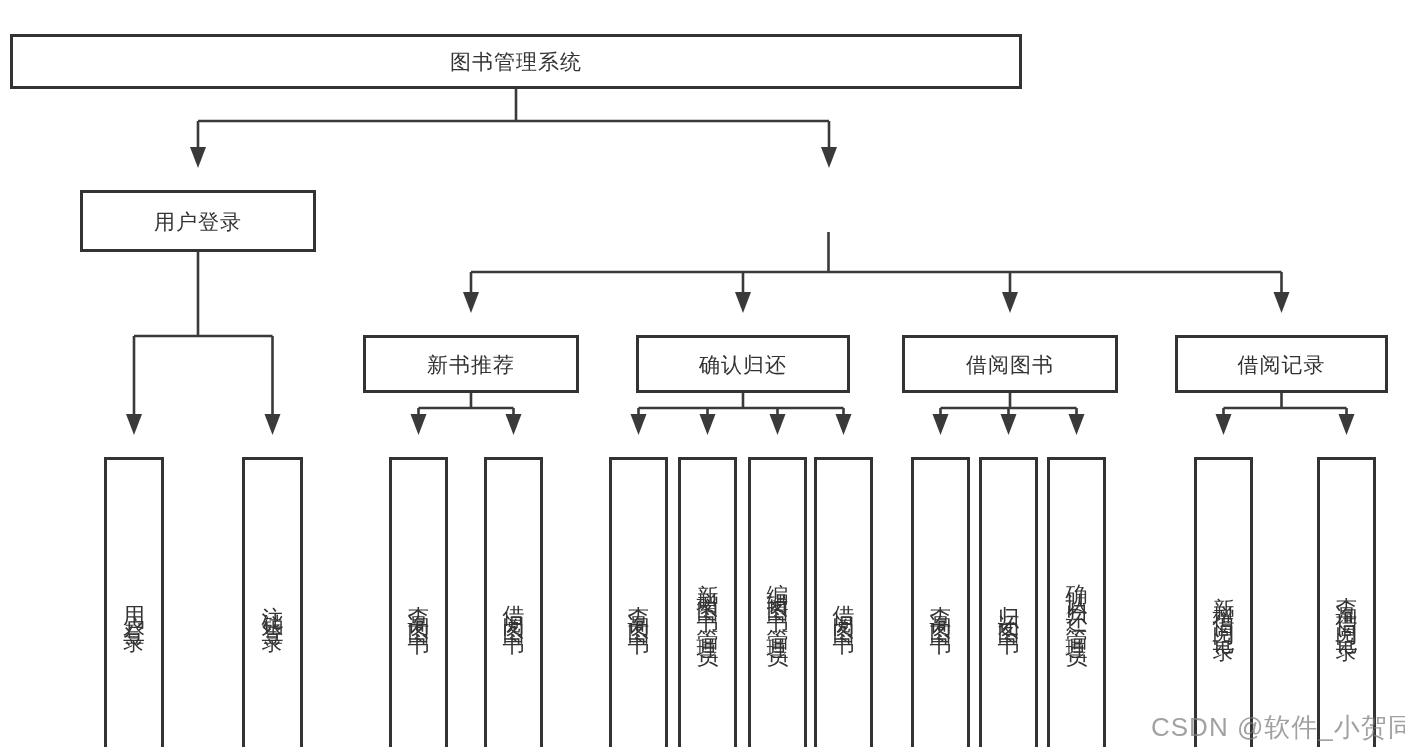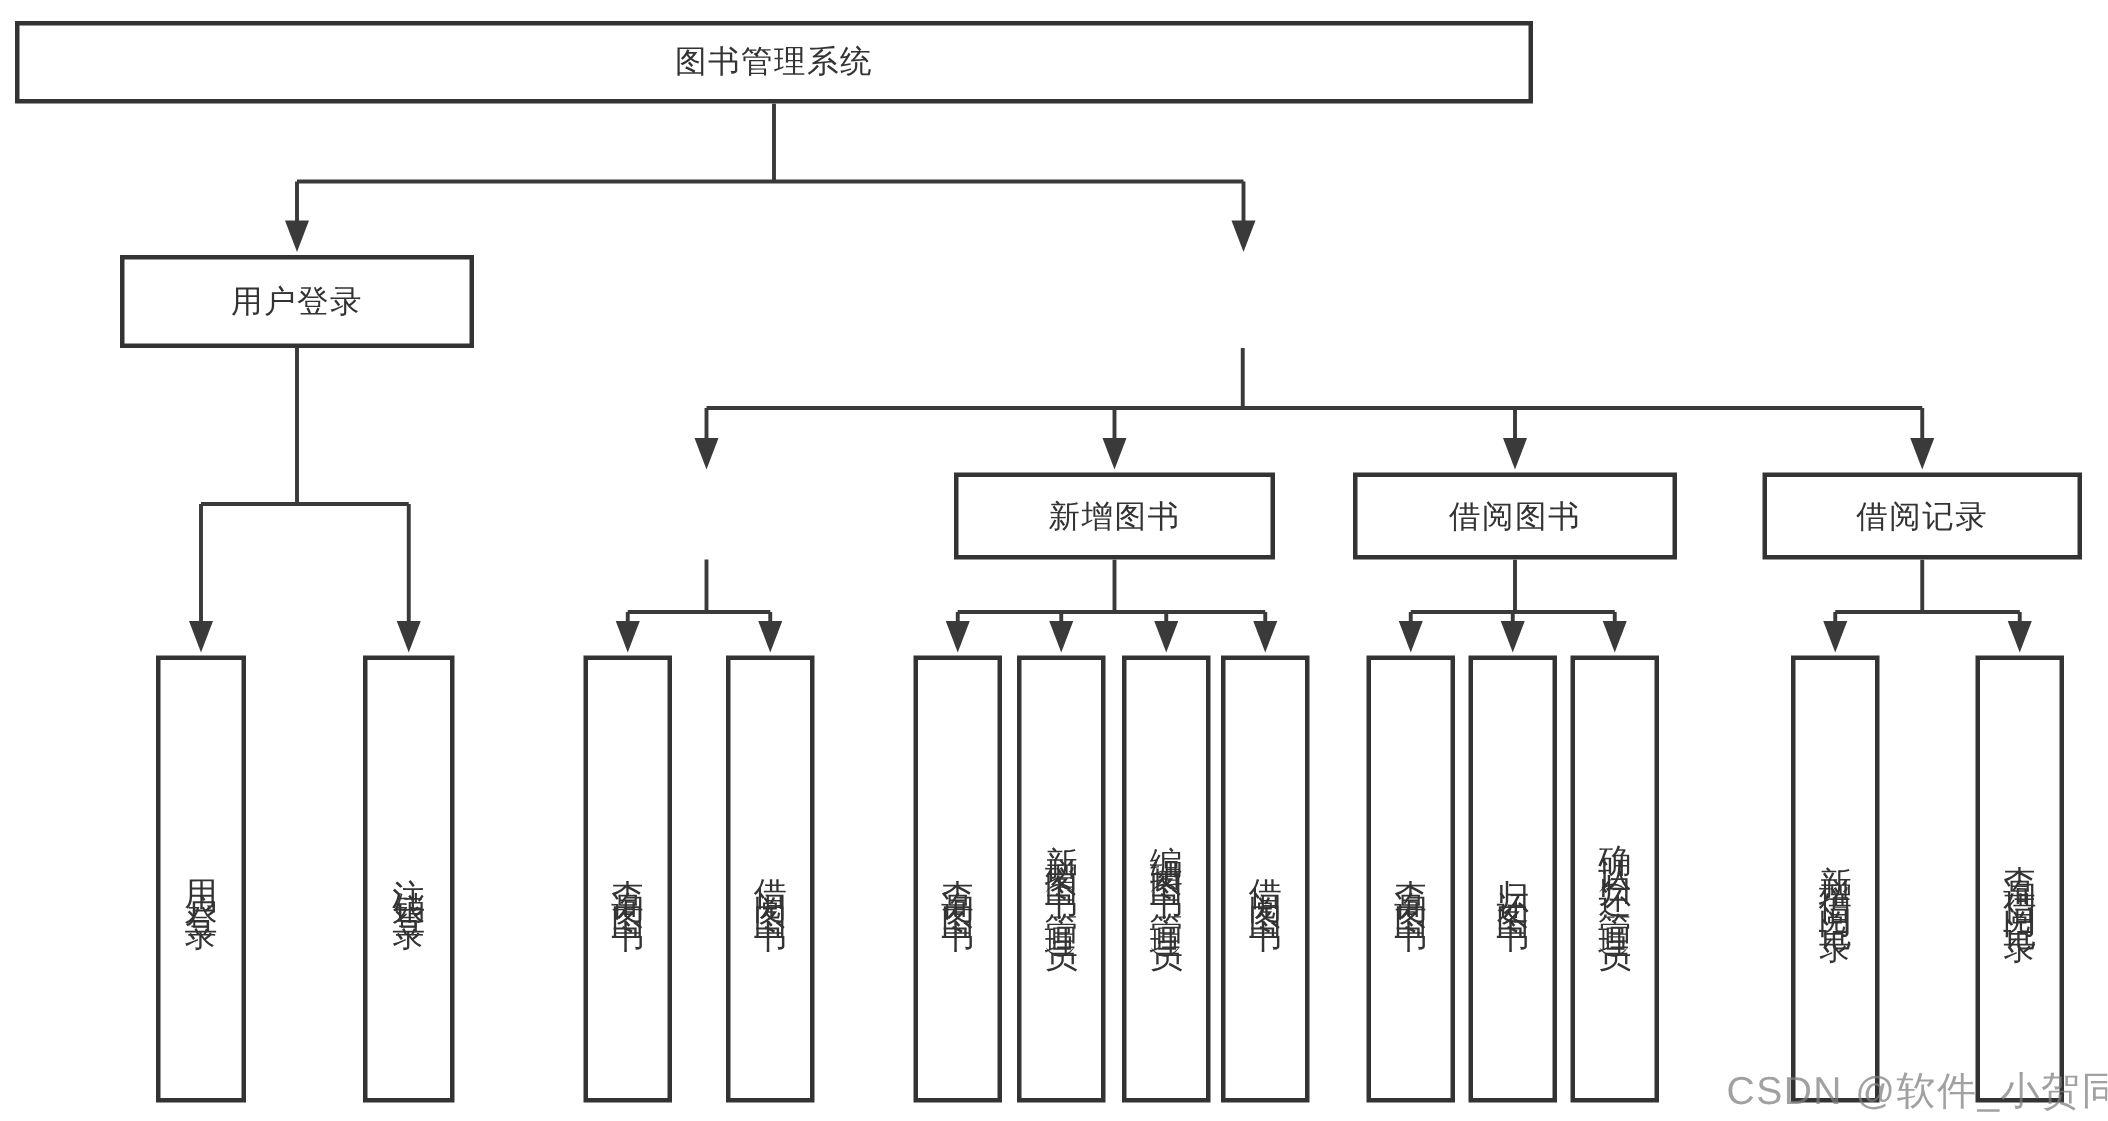--- a/index.html
+++ b/index.html
@@ -23,20 +23,21 @@
   }
   .node {
     position: absolute;
     background: #ffffff;
     border: 3px solid #333333;
     display: flex;
     align-items: center;
     justify-content: center;
     color: #333333;
     z-index: 2;
+    margin-top: 20px;
   }
   .node.h span {
     font-size: 21px;
     letter-spacing: 1px;
     line-height: 1;
     white-space: nowrap;
   }
   .node.v span {
     writing-mode: vertical-rl;
     text-orientation: mixed;
@@ -92,22 +93,25 @@
   </svg>
 
   <div class="node h" style="left:10px;top:14px;width:1012px;height:55px">
     <span>图书管理系统</span>
   </div>
 
   <div class="node h" style="left:80px;top:170px;width:236px;height:62px">
     <span>用户登录</span>
   </div>
 
+  <div class="node h" style="left:363px;top:315px;width:216px;height:58px">
+    <span>新书推荐</span>
+  </div>
   <div class="node h" style="left:636px;top:315px;width:214px;height:58px">
-    <span>新增图书</span>
+    <span>确认归还</span>
   </div>
   <div class="node h" style="left:902px;top:315px;width:216px;height:58px">
     <span>借阅图书</span>
   </div>
   <div class="node h" style="left:1175px;top:315px;width:213px;height:58px">
     <span>借阅记录</span>
   </div>
 
   <div class="node v" style="left:104px;top:437px;width:60px;height:298px">
     <span>用户登录</span>

